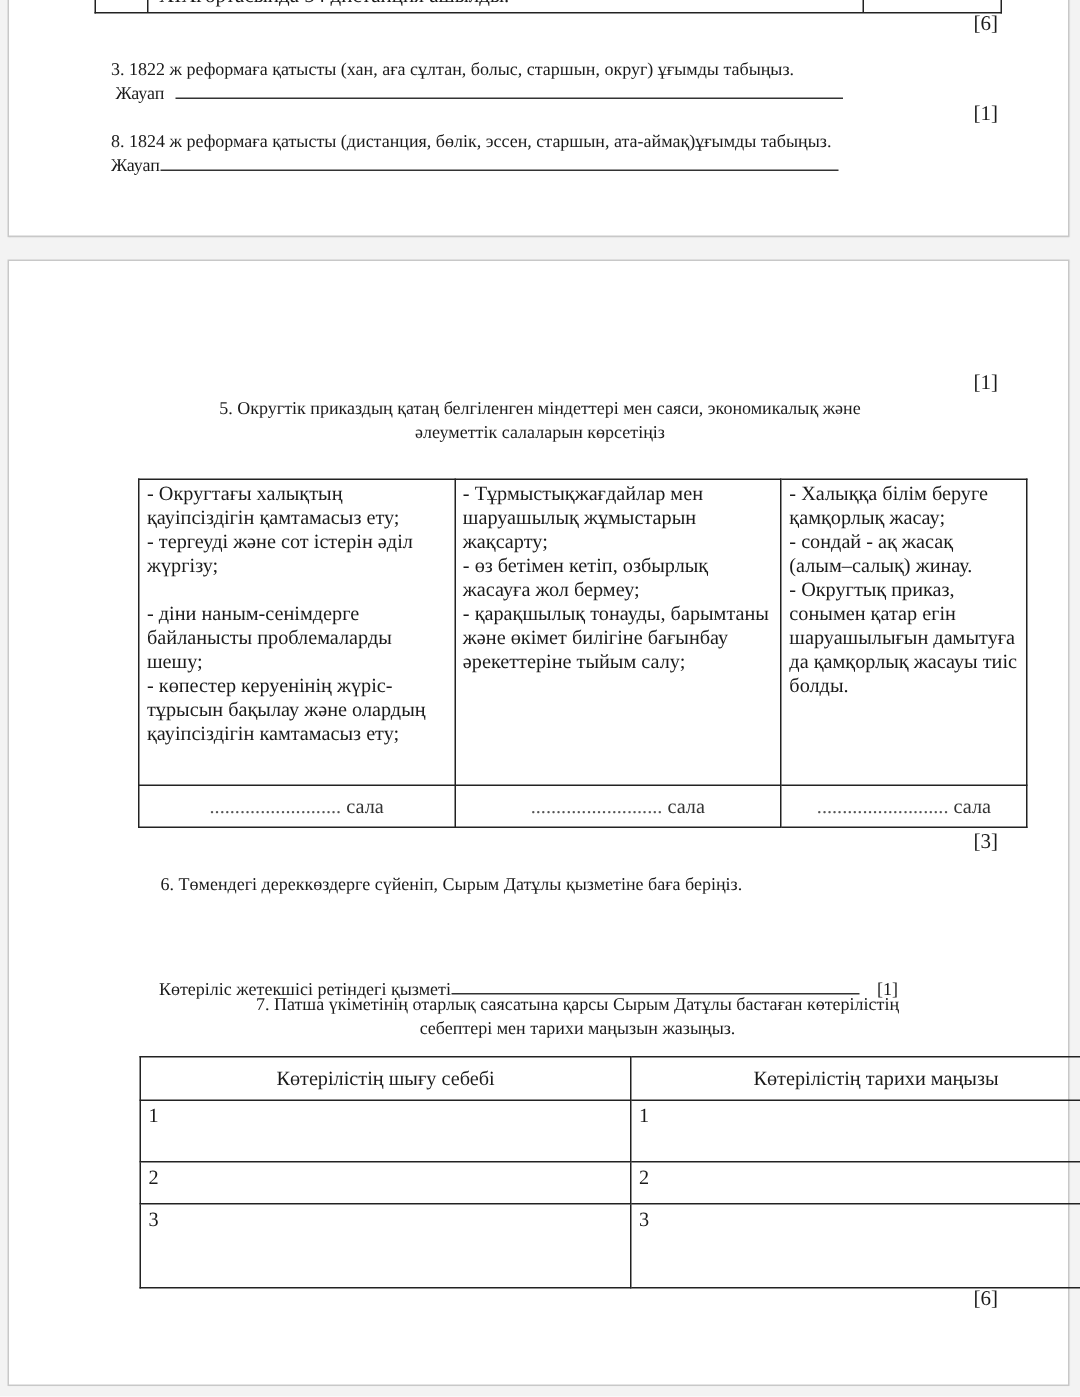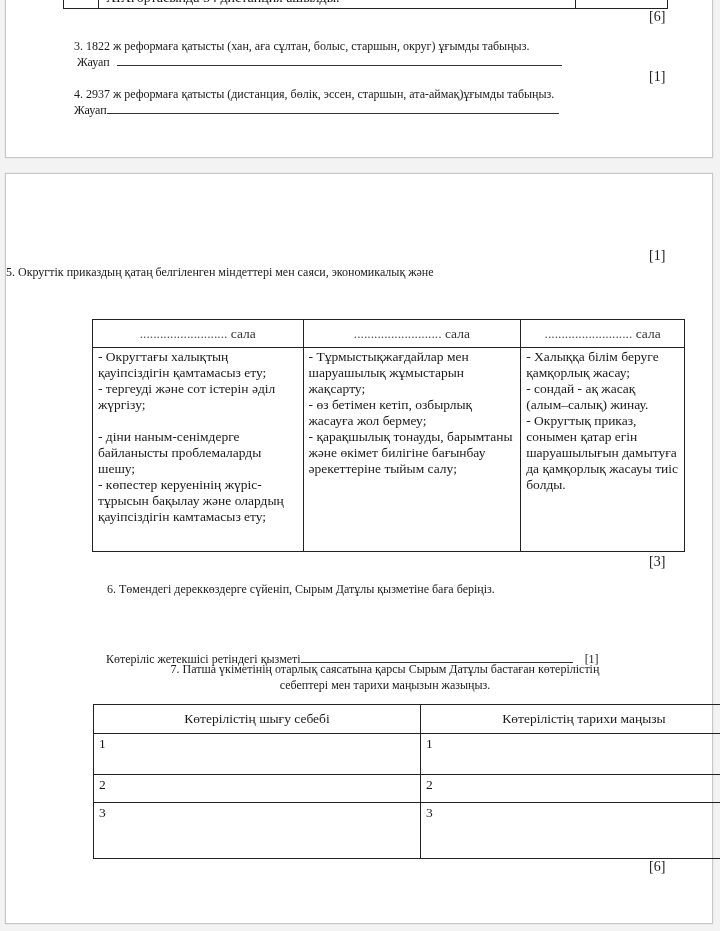--- a/index.html
+++ b/index.html
@@ -84,67 +84,68 @@
   </div>
   <span class="abs score" style="left:643px; top:12px;">[6]</span>
 
   <span class="abs txt" style="left:68px; top:41px;">3. 1822 ж реформаға қатысты  (хан, аға сұлтан, болыс, старшын, округ)  ұғымды табыңыз.</span>
   <div class="abs txt" style="left:71px; top:57px;">
     <span>Жауап</span>
     <span class="uline" style="width:445px; margin-left:4px;"></span>
   </div>
   <span class="abs score" style="left:643px; top:72px;">[1]</span>
 
-  <span class="abs txt" style="left:68px; top:89px;">4. 2937 ж реформаға қатысты (дистанция, бөлік, эссен, старшын, ата-аймақ)ұғымды табыңыз.</span>
+  <span class="abs txt" style="left:68px; top:89px;">8. 1824 ж реформаға қатысты (дистанция, бөлік, эссен, старшын, ата-аймақ)ұғымды табыңыз.</span>
   <div class="abs txt" style="left:68px; top:105px;">
     <span>Жауап</span><span class="uline" style="width:452px;"></span>
   </div>
 </div>
 
 <div class="page" id="page2">
   <span class="abs score" style="left:643px; top:74px;">[1]</span>
 
-  <div class="abs txt" style="left:0; width:708px; top:90px; text-align:left;">
+  <div class="abs txt" style="left:0; width:708px; top:90px; text-align:center;">
     <div>5. Округтік приказдың қатаң белгіленген міндеттері мен саяси, экономикалық және</div>
+    <div>әлеуметтік салаларын көрсетіңіз</div>
   </div>
 
   <table id="table5">
     <tbody>
         <tr>
-      <th class="c1">
-        <span class="dots">..........................</span>
-        <span>сала</span>
-      </th>
-      <th class="c2">
-        <span class="dots">..........................</span>
-        <span>сала</span>
-      </th>
-      <th class="c3">
-        <span class="dots">..........................</span>
-        <span>сала</span>
-      </th>
-    </tr>
-    <tr>
       <td class="c1">
         <span class="cell-line">- Округтағы халықтың қауіпсіздігін қамтамасыз ету;</span>
         <span class="cell-line">- тергеуді және сот істерін әділ жүргізу;</span>
         <span class="cell-line gap"></span>
         <span class="cell-line">- діни наным-сенімдерге байланысты проблемаларды шешу;</span>
         <span class="cell-line">- көпестер керуенінің жүріс-тұрысын бақылау және олардың қауіпсіздігін камтамасыз ету;</span>
       </td>
       <td class="c2">
         <span class="cell-line">- Тұрмыстықжағдайлар мен шаруашылық жұмыстарын жақсарту;</span>
         <span class="cell-line">- өз бетімен кетіп, озбырлық жасауға жол бермеу;</span>
         <span class="cell-line">- қарақшылық тонауды, барымтаны және өкімет билігіне бағынбау әрекеттеріне тыйым салу;</span>
       </td>
       <td class="c3">
         <span class="cell-line">- Халыққа білім беруге қамқорлық жасау;</span>
         <span class="cell-line">- сондай - ақ жасақ (алым–салық) жинау.</span>
         <span class="cell-line">- Округтық приказ, сонымен қатар егін шаруашылығын дамытуға да қамқорлық жасауы тиіс болды.</span>
       </td>
+    </tr>
+    <tr>
+      <th class="c1">
+        <span class="dots">..........................</span>
+        <span>сала</span>
+      </th>
+      <th class="c2">
+        <span class="dots">..........................</span>
+        <span>сала</span>
+      </th>
+      <th class="c3">
+        <span class="dots">..........................</span>
+        <span>сала</span>
+      </th>
     </tr>
   </tbody>
     </table>
 
   <span class="abs score" style="left:643px; top:380px;">[3]</span>
 
   <span class="abs txt" style="left:101px; top:407px;">6. Төмендегі дереккөздерге сүйеніп, Сырым Датұлы  қызметіне баға беріңіз.</span>
   <div class="abs txt" style="left:100px; top:477px;">
     <span>Көтеріліс жетекшісі ретіндегі қызметі</span><span class="uline" style="width:272px;"></span><span style="display:inline-block; width:12px;"></span><span>[1]</span>
   </div>

